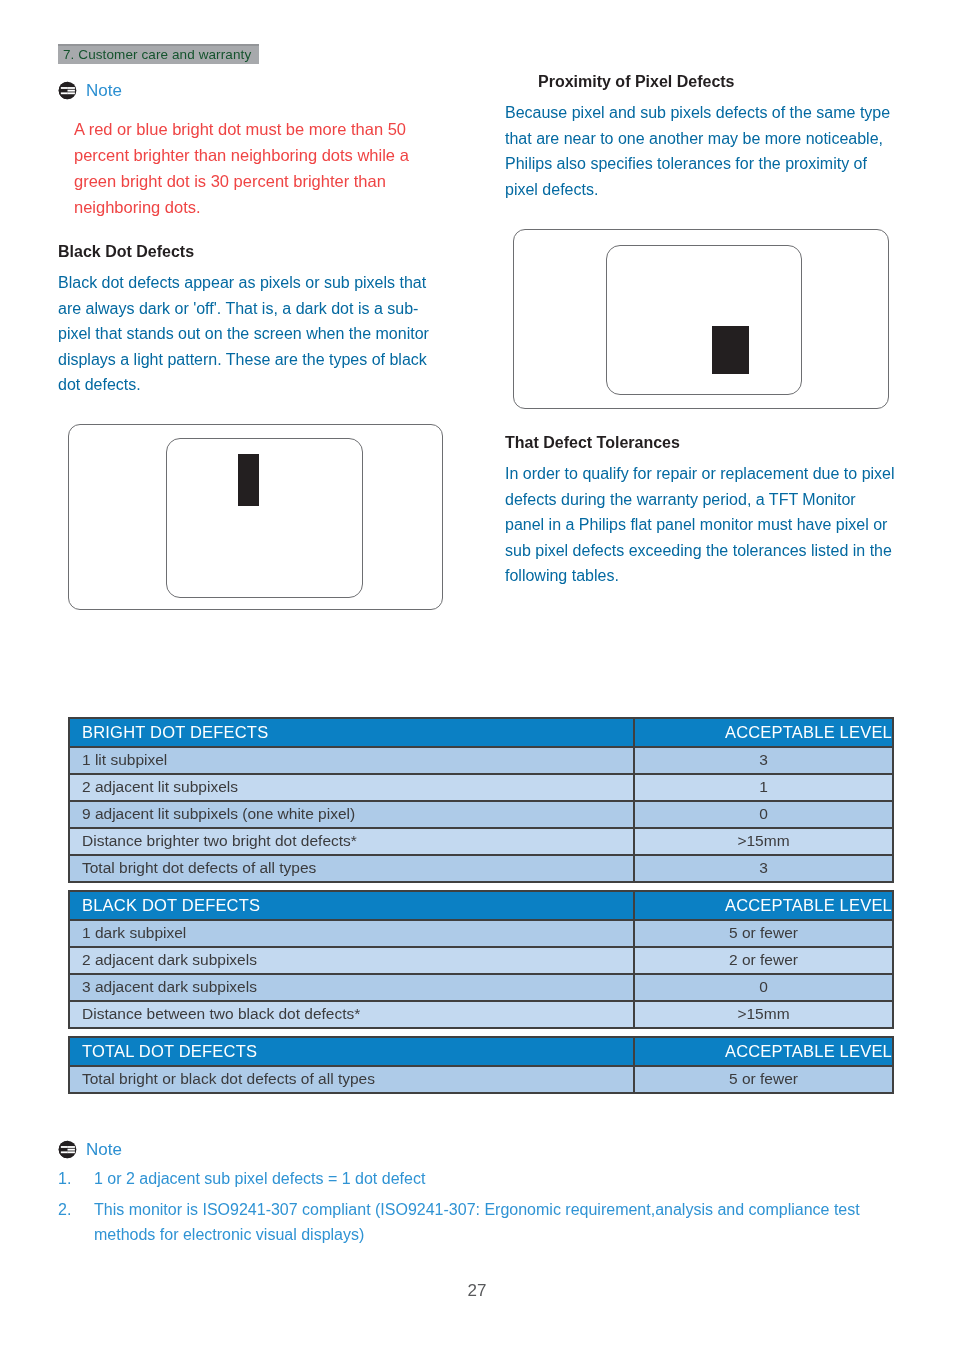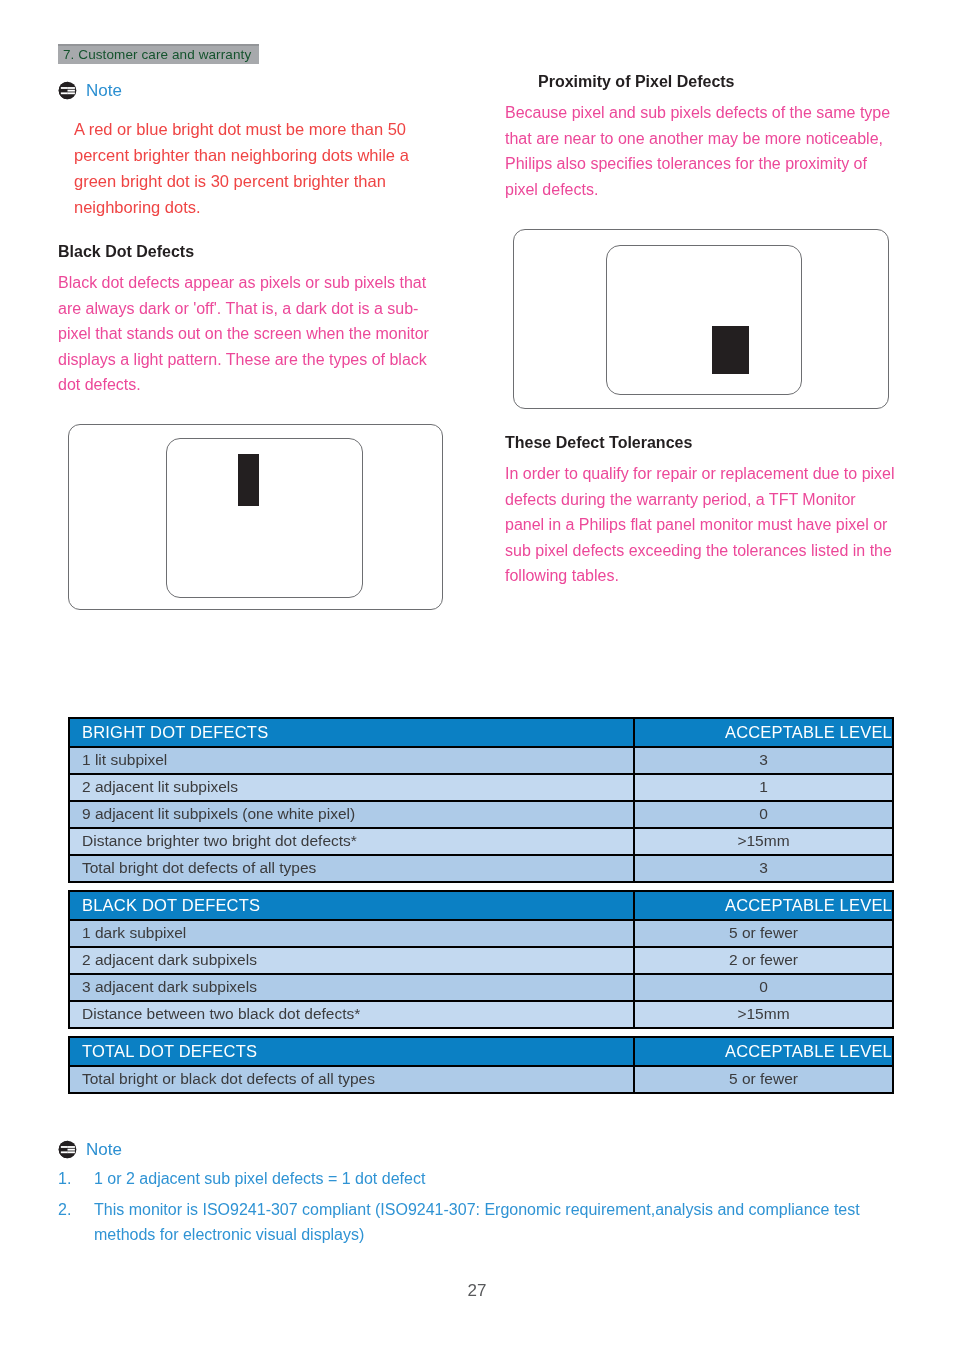--- a/index.html
+++ b/index.html
@@ -88,21 +88,21 @@
     font-size: 16px;
     font-weight: bold;
     color: #231f20;
     margin: 22px 0 9px 0;
     line-height: 1.2;
   }
   .col-right h3.sec:first-child { margin-top: 0; margin-left: 33px; }
   p.body {
     font-size: 16px;
     line-height: 25.5px;
-    color: #ec4899;
+    color: #0369a1;
     margin: 0;
   }
 
   
   .figure {
     position: relative;
     margin-top: 18px;
   }
   .fig-outer {
     position: absolute;
@@ -144,21 +144,21 @@
     width: 824px;
     border-collapse: collapse;
     table-layout: fixed;
     margin-bottom: 7px;
   }
   table.defects col.c1 { width: 565px; }
   table.defects col.c2 { width: 259px; }
 
   table.defects th,
   table.defects td {
-    border: 2px solid #000000;
+    border: 2px solid #404040;
     font-weight: normal;
     box-sizing: border-box;
     height: 27px;
     padding: 0 0 1px 0;
   }
   table.defects thead th {
     background: #0b80c4;
     color: #ffffff;
     font-size: 16.5px;
     letter-spacing: 0.2px;
@@ -261,21 +261,21 @@
     <p class="body">Because pixel and sub pixels defects of the same type that are near to one another may be more noticeable, Philips also specifies tolerances for the proximity of pixel defects.</p>
 
     <div class="figure" style="height:193px; margin-top:22px;">
       <div id="fig-prox" style="position:absolute;">
         <div class="fig-outer"></div>
         <div class="fig-inner"></div>
         <div class="fig-dot"></div>
       </div>
     </div>
 
-    <h3 class="sec" style="margin-top:16px;">These Defect Tolerances</h3>
+    <h3 class="sec" style="margin-top:16px;">That Defect Tolerances</h3>
     <p class="body">In order to qualify for repair or replacement due to pixel defects during the warranty period, a TFT Monitor panel in a Philips flat panel monitor must have pixel or sub pixel defects exceeding the tolerances listed in the following tables.</p>
 
   </div>
 
   <div class="tables">
 
     <table class="defects">
       <colgroup>
           <col class="c1">
           <col class="c2">

